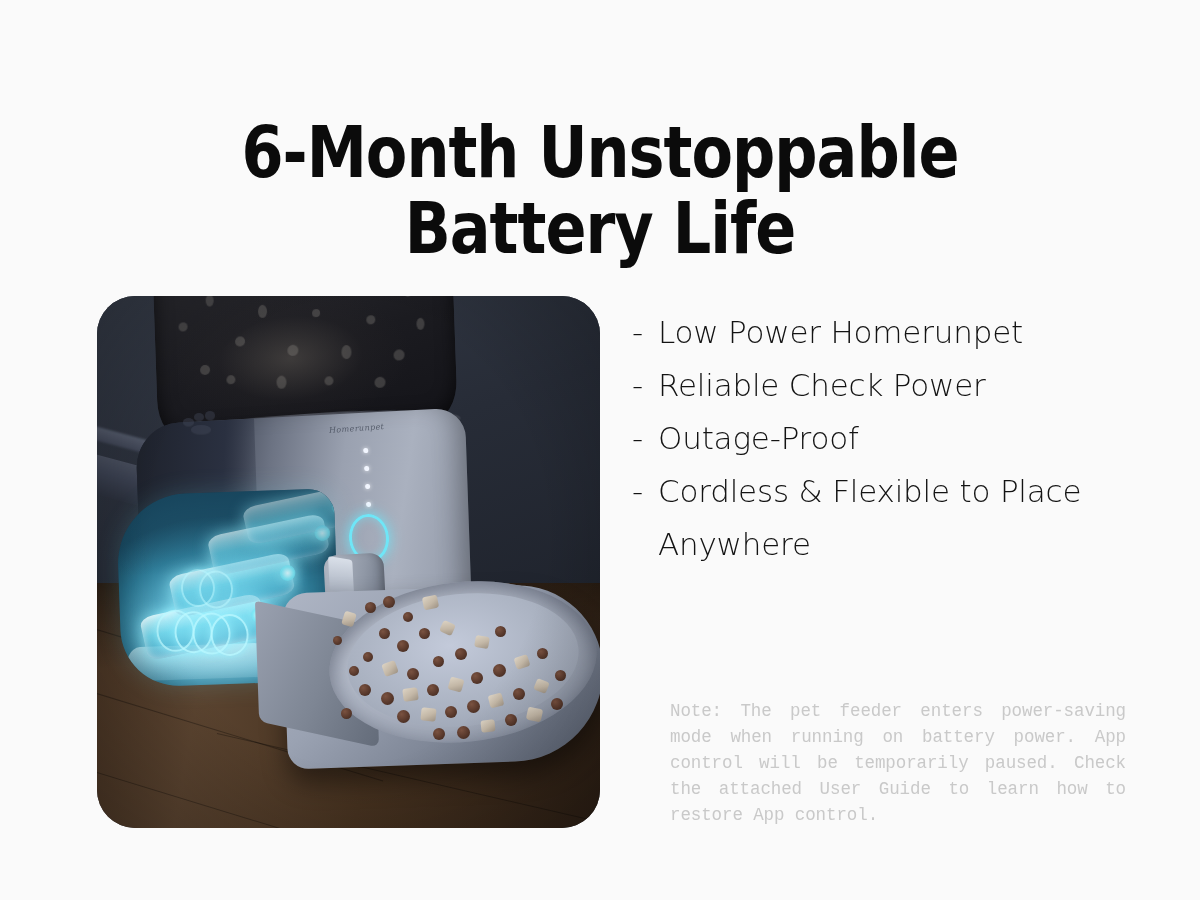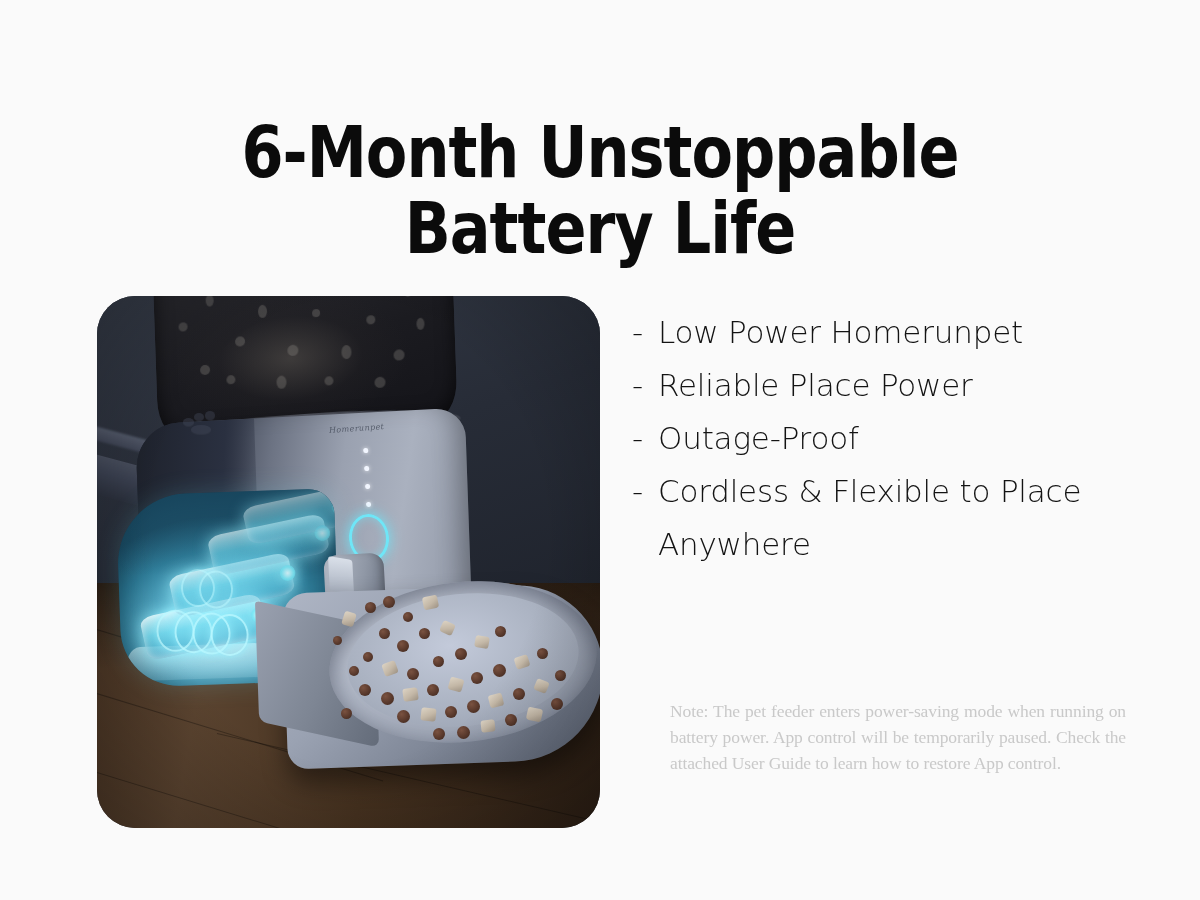--- a/index.html
+++ b/index.html
@@ -65,21 +65,21 @@
   .bullet-text {
     flex: 1 1 auto;
   }
 
   
   .note {
     position: absolute;
     left: 670px;
     top: 680px;
     width: 456px;
-    font-family: Liberation Serif, serif;
+    font-family: Liberation Mono, monospace;
     font-size: 17.5px;
     line-height: 26px;
     color: #c9c9c9;
     text-align: justify;
     letter-spacing: -0.1px;
     font-weight: 300;
   }
 
   
   .photo {
@@ -520,21 +520,21 @@
     <div class="photo-vignette"></div>
   </div>
 
   <ul class="bullets" style="list-style:none;margin:0;padding:0;">
     <li class="bullet-row">
       <span class="bullet-dash">-</span>
       <span class="bullet-text">Low Power Homerunpet</span>
     </li>
     <li class="bullet-row">
       <span class="bullet-dash">-</span>
-      <span class="bullet-text">Reliable Place Power</span>
+      <span class="bullet-text">Reliable Check Power</span>
     </li>
     <li class="bullet-row">
       <span class="bullet-dash">-</span>
       <span class="bullet-text">Outage-Proof</span>
     </li>
     <li class="bullet-row">
       <span class="bullet-dash">-</span>
       <span class="bullet-text">Cordless &amp; Flexible to Place Anywhere</span>
     </li>
   </ul>

